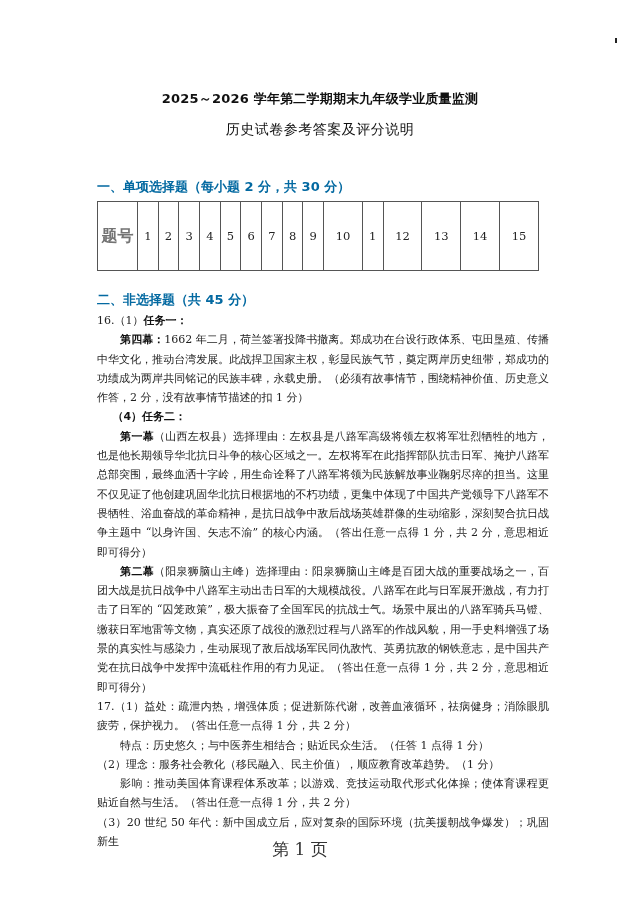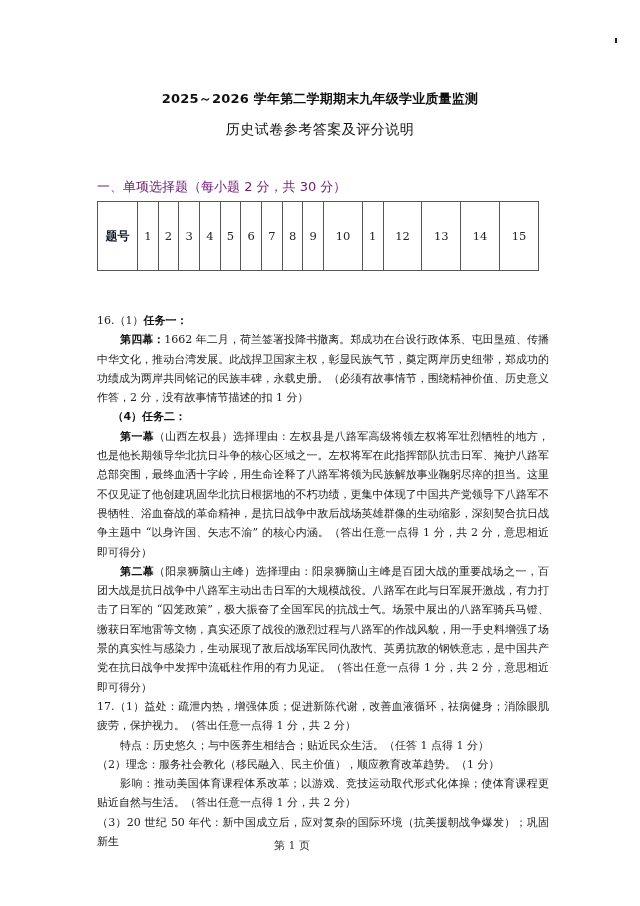--- a/index.html
+++ b/index.html
@@ -2,31 +2,31 @@
 <html><head>
   <meta charset="utf-8">
   <style>
     * { margin: 0; padding: 0; box-sizing: border-box; }
     html, body { width: 640px; height: 906px; background: #ffffff; overflow: hidden; }
     body { position: relative; font-family: "DejaVu Serif", "Liberation Serif", serif; color: #1a1a1a; }
     .page { position: absolute; left: 0; top: 0; width: 640px; height: 906px; background: #fff; }
     .stray-mark { position: absolute; left: 615px; top: 38px; width: 2px; height: 5px; background: #222; }
     .title-main { position: absolute; left: 0; top: 90px; width: 640px; text-align: center; font-family: "DejaVu Sans", "Liberation Sans", sans-serif; font-size: 13px; font-weight: bold; letter-spacing: 0.2px; color: #111; }
     .title-sub { position: absolute; left: 0; top: 121px; width: 640px; text-align: center; font-family: "DejaVu Serif", "Liberation Serif", serif; font-size: 14px; color: #111; letter-spacing: 0.5px; }
-    .sec-head { position: absolute; left: 97px; font-family: "DejaVu Sans", "Liberation Sans", sans-serif; font-size: 13px; font-weight: normal; color: #701a75; }
+    .sec-head { position: absolute; left: 97px; font-family: "DejaVu Sans", "Liberation Sans", sans-serif; font-size: 13px; font-weight: bold; color: #0369a1; }
     .sec1 { top: 178px; }
     .sec2 { top: 291px; }
     table.ans { position: absolute; left: 97px; top: 201px; border-collapse: collapse; width: 442px; height: 70px; }
     table.ans td { border: 1.2px solid #555; text-align: center; font-size: 11.5px; color: #222; height: 34px; padding: 0; }
-    table.ans td.hd { font-family: "DejaVu Sans", "Liberation Sans", sans-serif; font-size: 12px; font-weight: bold; width: 40px; color: #0f172a; }
+    table.ans td.hd { font-family: "DejaVu Sans", "Liberation Sans", sans-serif; font-size: 16px; font-weight: bold; width: 40px; color: #737373; }
     .body { position: absolute; left: 97px; top: 311px; width: 452px; font-size: 11px; line-height: 19.3px; color: #222; text-align: justify; }
     .body p { margin: 0; }
     .ind { text-indent: 2.1em; }
     .b { font-family: "DejaVu Sans", "Liberation Sans", sans-serif; font-weight: bold; color: #111; }
-    .footer { position: absolute; left: 0; top: 838px; width: 584px; text-align: center; font-size: 11px; color: #333; }
+    .footer { position: absolute; left: 8px; top: 838px; width: 584px; text-align: center; font-size: 17px; color: #333; }
   </style>
 </head>
 <body>
 
 <div class="page">
   <div class="stray-mark"></div>
 
   <div class="title-main">2025～2026 学年第二学期期末九年级学业质量监测</div>
   <div class="title-sub">历史试卷参考答案及评分说明</div>
 
@@ -48,20 +48,21 @@
       <td>10</td>
       <td>1</td>
       <td>12</td>
       <td>13</td>
       <td>14</td>
       <td>15</td>
     </tr>
   </tbody>
     </table>
 
+  <div class="sec-head sec2">二、非选择题（共 45 分）</div>
 
   <div class="body">
     <p><span>16.（1）</span><span class="b">任务一：</span></p>
     <p class="ind"><span class="b">第四幕：</span><span>1662 年二月，荷兰签署投降书撤离。郑成功在台设行政体系、屯田垦殖、传播中华文化，推动台湾发展。此战捍卫国家主权，彰显民族气节，奠定两岸历史纽带，郑成功的功绩成为两岸共同铭记的民族丰碑，永载史册。（必须有故事情节，围绕精神价值、历史意义作答，2 分，没有故事情节描述的扣 1 分）</span></p>
     <p class="ind b" style="text-indent:1.4em">（4）任务二：</p>
     <p class="ind"><span class="b">第一幕</span><span>（山西左权县）选择理由：左权县是八路军高级将领左权将军壮烈牺牲的地方，也是他长期领导华北抗日斗争的核心区域之一。左权将军在此指挥部队抗击日军、掩护八路军总部突围，最终血洒十字岭，用生命诠释了八路军将领为民族解放事业鞠躬尽瘁的担当。这里不仅见证了他创建巩固华北抗日根据地的不朽功绩，更集中体现了中国共产党领导下八路军不畏牺牲、浴血奋战的革命精神，是抗日战争中敌后战场英雄群像的生动缩影，深刻契合抗日战争主题中 “以身许国、矢志不渝” 的核心内涵。（答出任意一点得 1 分，共 2 分，意思相近即可得分）</span></p>
     <p class="ind"><span class="b">第二幕</span><span>（阳泉狮脑山主峰）选择理由：阳泉狮脑山主峰是百团大战的重要战场之一，百团大战是抗日战争中八路军主动出击日军的大规模战役。八路军在此与日军展开激战，有力打击了日军的 “囚笼政策”，极大振奋了全国军民的抗战士气。场景中展出的八路军骑兵马镫、缴获日军地雷等文物，真实还原了战役的激烈过程与八路军的作战风貌，用一手史料增强了场景的真实性与感染力，生动展现了敌后战场军民同仇敌忾、英勇抗敌的钢铁意志，是中国共产党在抗日战争中发挥中流砥柱作用的有力见证。（答出任意一点得 1 分，共 2 分，意思相近即可得分）</span></p>
     <p>17.（1）益处：疏泄内热，增强体质；促进新陈代谢，改善血液循环，祛病健身；消除眼肌疲劳，保护视力。（答出任意一点得 1 分，共 2 分）</p>
     <p class="ind">特点：历史悠久；与中医养生相结合；贴近民众生活。（任答 1 点得 1 分）</p>
     <p>（2）理念：服务社会教化（移民融入、民主价值），顺应教育改革趋势。（1 分）</p>

